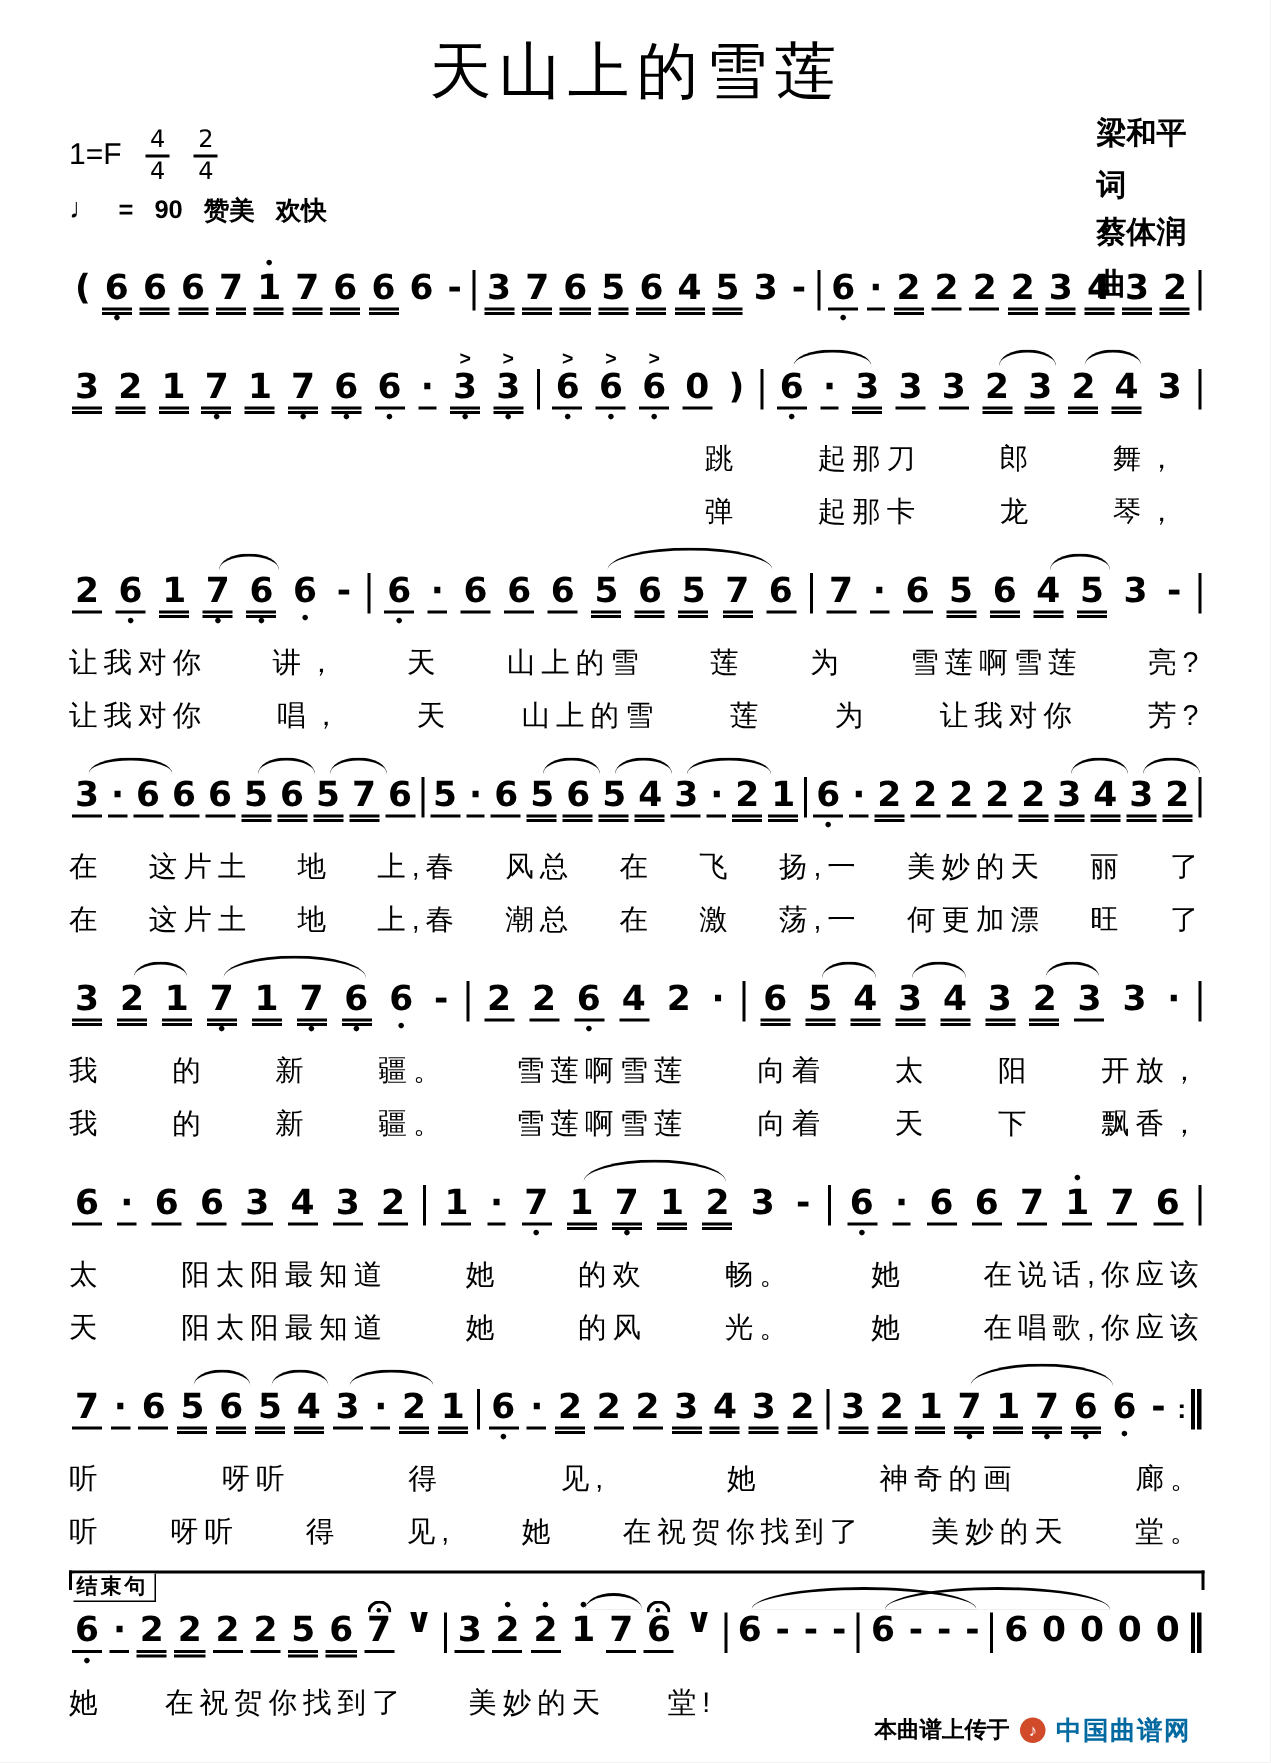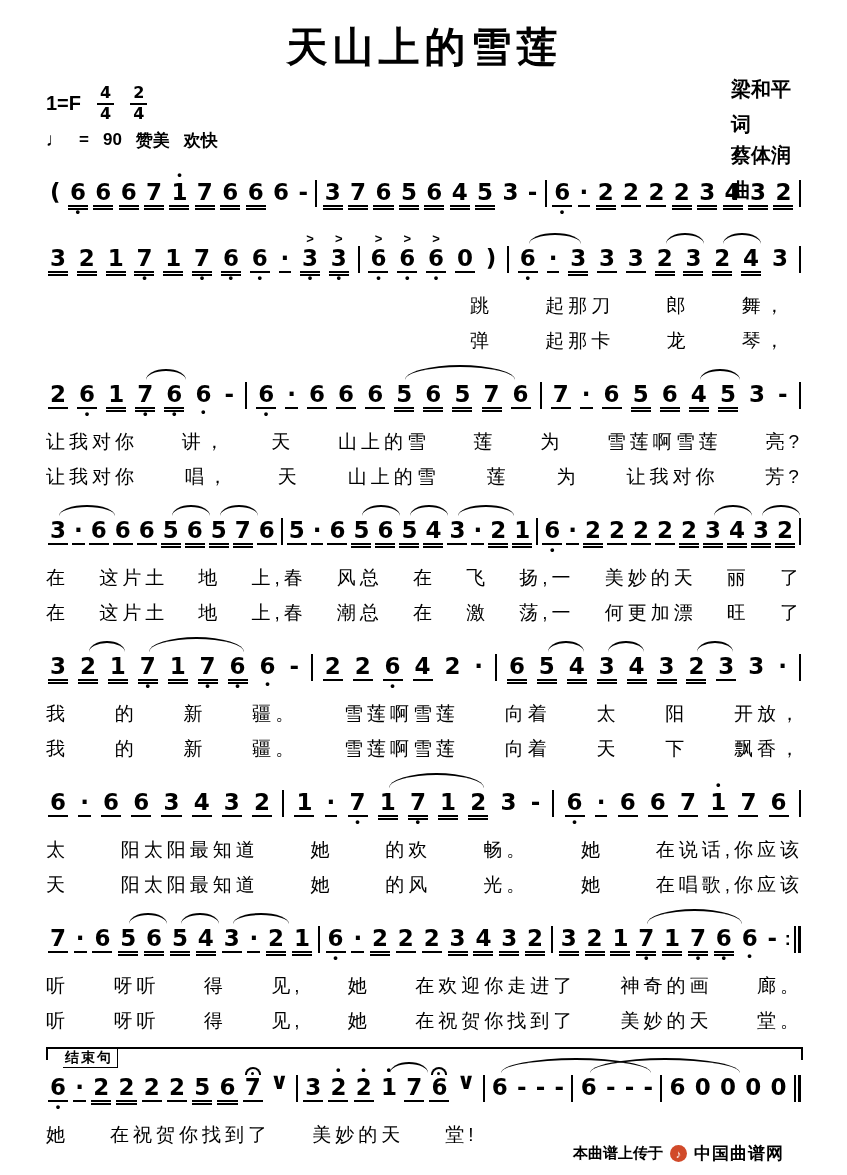--- a/index.html
+++ b/index.html
@@ -1,25 +1,25 @@
 <!DOCTYPE html>
 <html><head>
 <meta charset="utf-8">
 <style>
   * { margin:0; padding:0; box-sizing:border-box; }
   html,body { background:#e8e8e8; }
   body { width:847px; height:1175px; margin:0 auto; font-family:"Liberation Sans","DejaVu Sans",sans-serif; color:#000; }
   .sheet { position:relative; width:847px; height:1175px; background:#fff; padding:12px 44px 0 46px; overflow:hidden; }
 
-  .title { text-align:center; font-size:41px; font-weight:bold; letter-spacing:5px; margin:8px 0 10px; }
+  .title { text-align:center; font-size:41px; font-weight:normal; letter-spacing:5px; margin:8px 0 10px; }
 
   .credits { position:absolute; top:74px; right:56px; font-size:20px; font-weight:bold; line-height:1.55; }
   .credit-line { display:flex; gap:4px; justify-content:flex-end;flex-direction:column; }
 
-  .keyrow { display:flex; align-items:center; gap:16px; font-size:20px; font-weight:bold; margin:4px 0 2px; }
+  .keyrow { display:flex; align-items:center; gap:16px; font-size:20px; font-weight:normal; margin:4px 0 2px; }
   .frac { display:inline-flex; flex-direction:column; align-items:center; font-size:16px; line-height:1.05; font-family:"DejaVu Sans",sans-serif; }
   .frac .num { border-bottom:2px solid #000; padding:0 3px 1px; }
   .frac .den { padding-top:1px; }
   .temporow { display:flex; align-items:center; gap:14px; font-size:17px; font-weight:bold; margin:6px 0 2px; }
   .temporow .noteglyph { font-size:19px; }
 
   .score { margin-top:4px; }
   .system { margin-top:13px; }
   .notes-row { display:flex; justify-content:space-between; align-items:flex-start; padding:0 2px; }
 
@@ -40,23 +40,23 @@
   .rep { display:flex; align-items:center; gap:3px; height:27px; font-weight:bold; font-size:18px; }
   .arc { position:absolute; top:2px; left:55%; height:11px; border-top:2px solid #000; border-radius:50% 50% 0 0 / 100% 100% 0 0; pointer-events:none; }
   .arc.wide { height:15px; top:-2px; }
   .fer { width:16px; height:8px; border-top:2px solid #000; border-left:2px solid #000; border-right:2px solid #000; border-radius:100% 100% 0 0 / 190% 190% 0 0; position:relative; }
   .fer::after { content:''; position:absolute; left:50%; top:3px; width:3px; height:3px; margin-left:-2px; background:#000; border-radius:50%; }
 
   .lyrics { display:flex; justify-content:space-between; font-size:19px; margin-top:9px; }
   .lyrics span { letter-spacing:4px; white-space:nowrap; }
 
   .ending-bracket { position:relative; border-top:2px solid #000; border-left:2px solid #000; border-right:2px solid #000; height:13px; margin:6px 0 0; }
-  .ending-label { position:absolute; left:15px; top:0; font-size:14px; font-weight:bold; letter-spacing:2px; padding:0 4px 2px 2px; border-right:1.5px solid #000; border-bottom:1.5px solid #000; background:#fff; line-height:16px; }
-
-  .footer { position:absolute; right:63px; bottom:10px; display:flex; align-items:center; gap:7px; font-size:15px; font-weight:bold; }
+  .ending-label { position:absolute; left:1px; top:0; font-size:14px; font-weight:bold; letter-spacing:2px; padding:0 4px 2px 2px; border-right:1.5px solid #000; border-bottom:1.5px solid #000; background:#fff; line-height:16px; }
+
+  .footer { position:absolute; right:53px; bottom:10px; display:flex; align-items:center; gap:7px; font-size:15px; font-weight:bold; }
   .site-logo { width:17px; height:17px; border-radius:50%; display:inline-flex; align-items:center; justify-content:center; color:#fff; font-size:11px; font-weight:bold; }
   .site-name { font-size:17px; font-weight:bold; letter-spacing:1px; }
 </style>
 </head>
 <body>
 
 <div class="sheet">
 
   <h1 class="title">天山上的雪莲</h1>
 
@@ -1313,21 +1313,20 @@
             </span>
             <span class="bot"></span>
           </span>
         </div>
         <div class="lyrics">
           <span>听</span>
           <span>呀听</span>
           <span>得</span>
           <span>见,</span>
           <span>她</span>
-          <span>在欢迎你走进了</span>
           <span>神奇的画</span>
           <span>廊。</span>
         </div>
         <div class="lyrics">
           <span>听</span>
           <span>呀听</span>
           <span>得</span>
           <span>见,</span>
           <span>她</span>
           <span>在祝贺你找到了</span>
@@ -1528,16 +1527,16 @@
           <span>在祝贺你找到了</span>
           <span>美妙的天</span>
           <span>堂!</span>
         </div>
       </section>
     </div>
 
   <div class="footer">
     <span>本曲谱上传于</span>
     <span class="site-logo" id="site-logo" style="background: rgb(209, 74, 42);">♪</span>
-    <span class="site-name" id="site-name" style="color: #000000;">中国曲谱网</span>
+    <span class="site-name" id="site-name" style="color: #0369a1;">中国曲谱网</span>
   </div>
 
 </div>
 
 </body></html>

